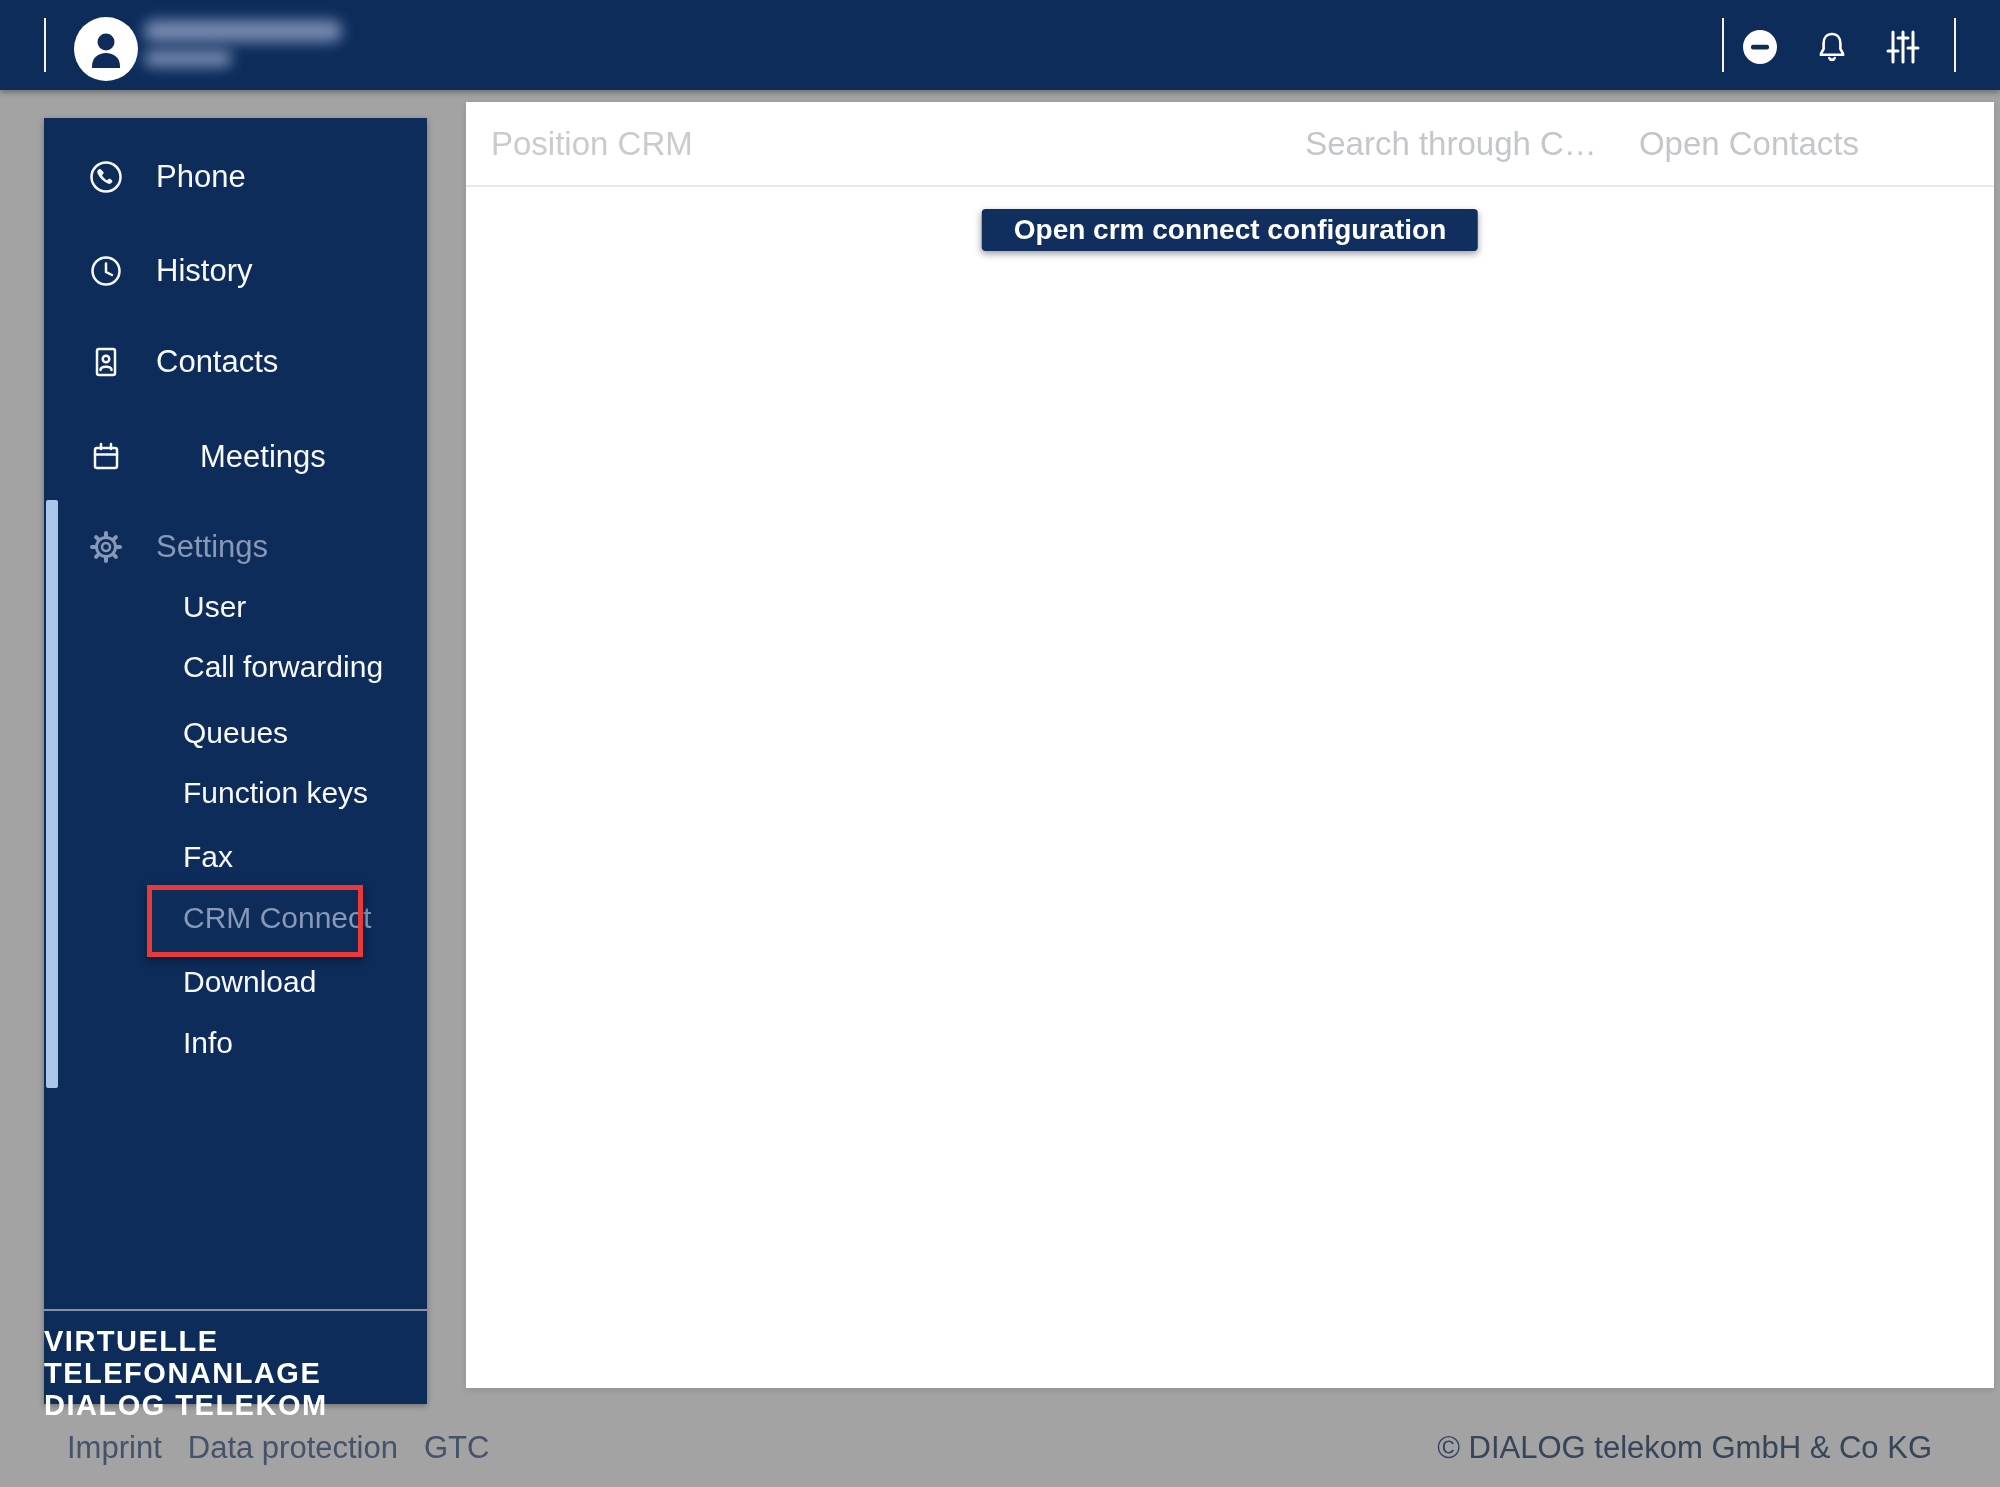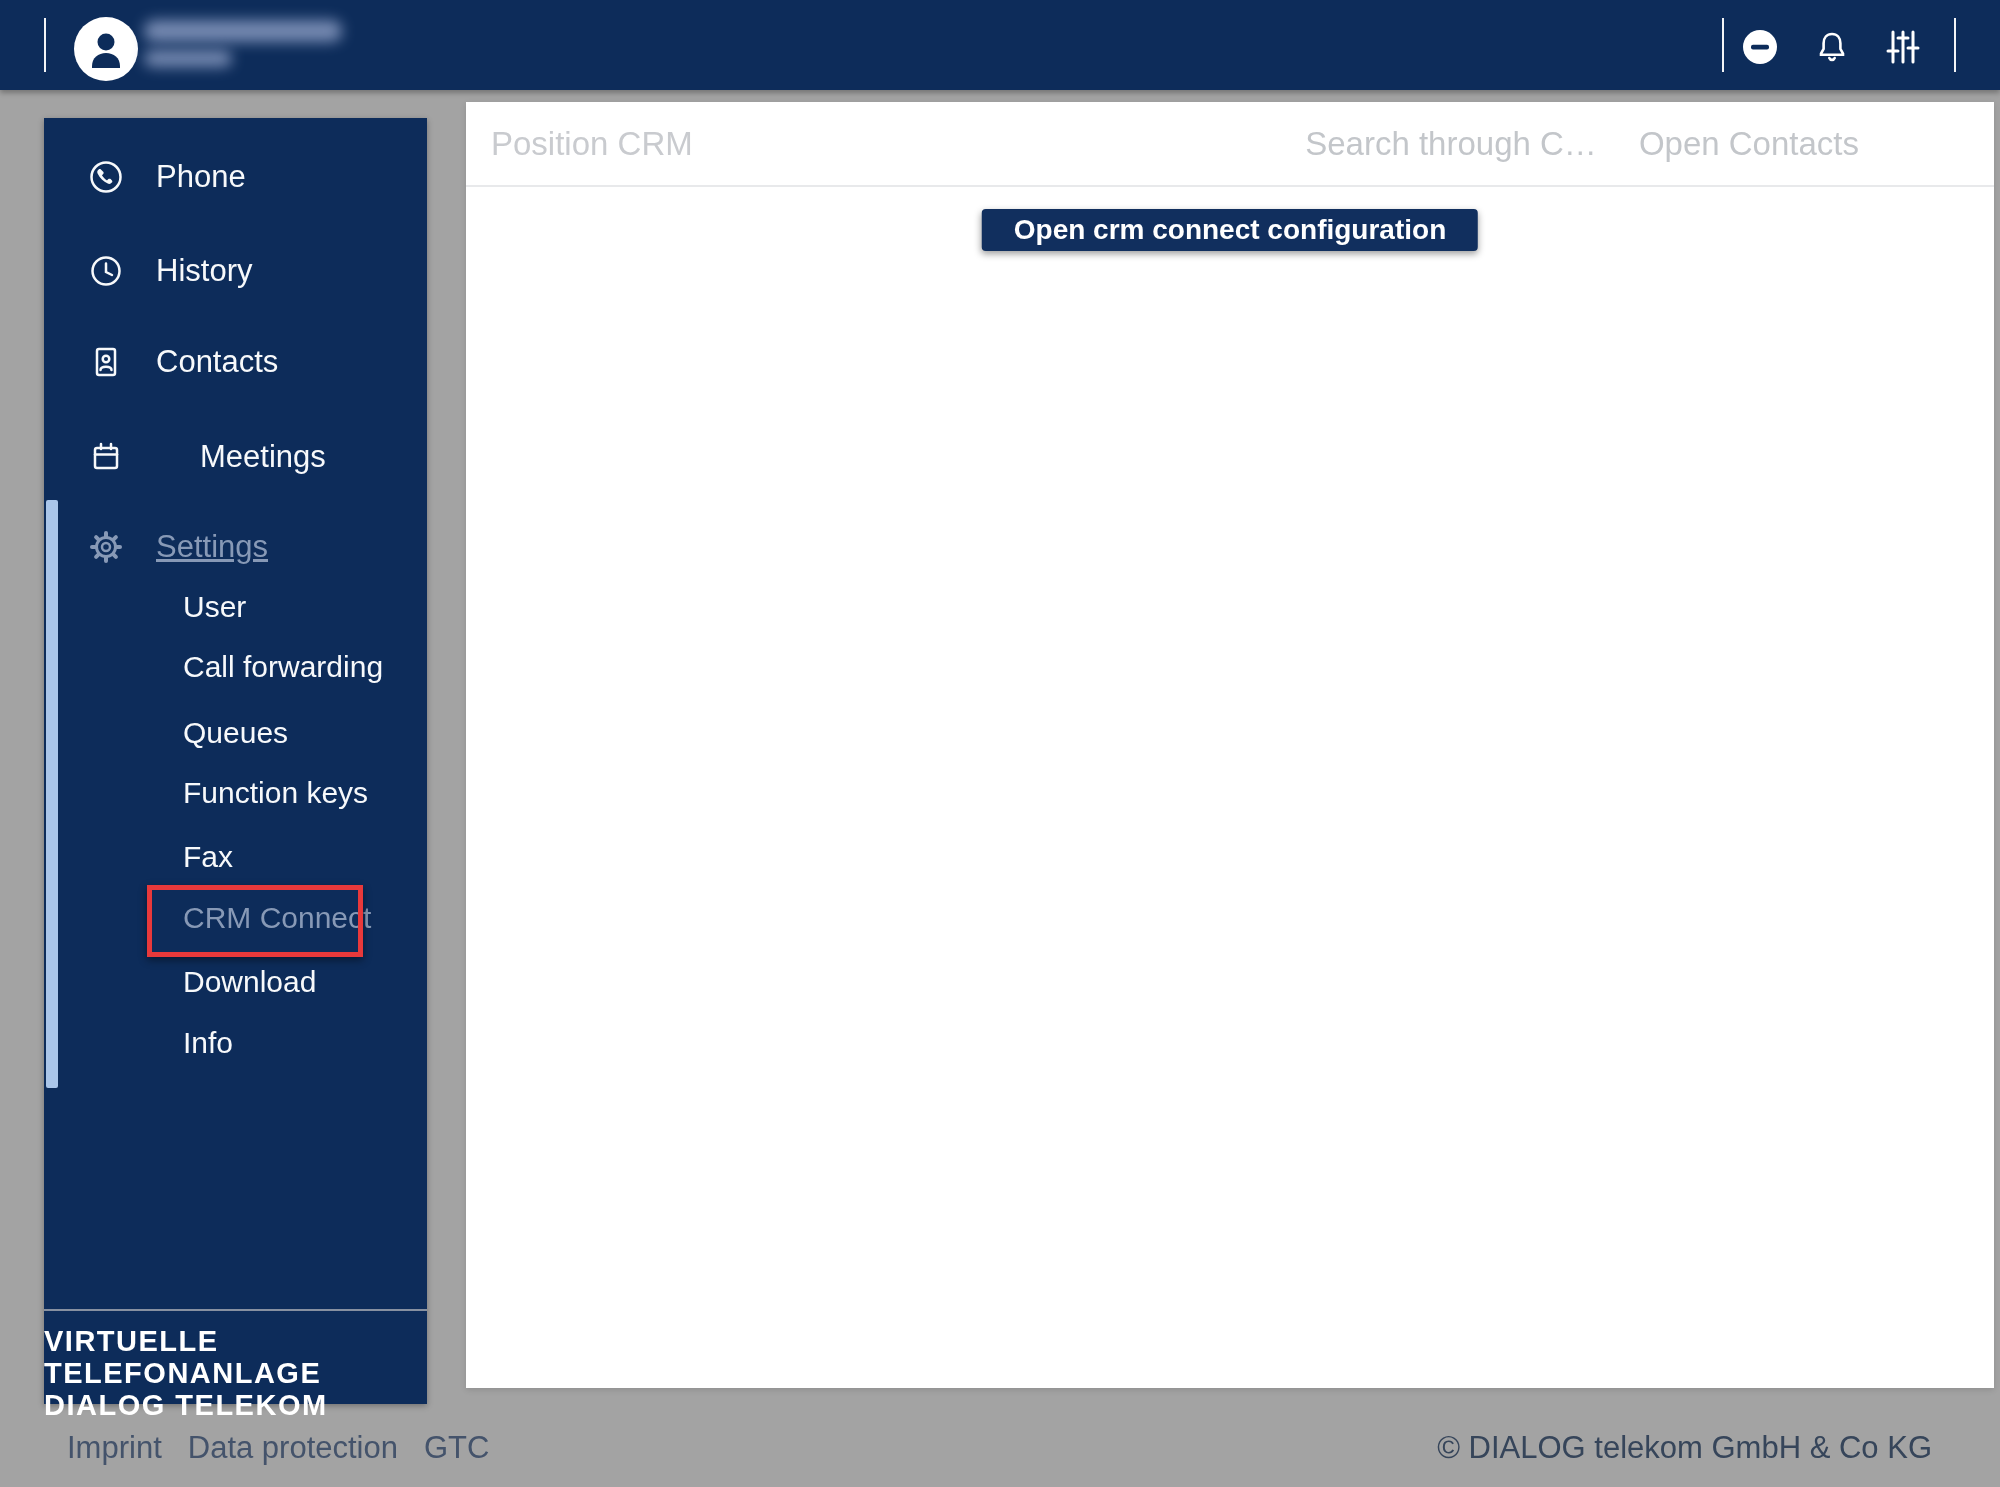--- a/index.html
+++ b/index.html
@@ -24,21 +24,21 @@
            background:#0d2c5a;box-shadow:0 2px 6px rgba(0,0,0,.3);z-index:2;}
   .nav-item{position:absolute;left:0;width:100%;height:94px;display:flex;align-items:center;
             color:#f7f9fb;cursor:pointer;}
   .nav-item .ibox{width:44px;height:44px;margin-left:40px;flex:none;
                   display:flex;align-items:center;justify-content:center;}
   .nav-item .lbl{margin-left:28px;font-size:31px;}
   .nav-sub{position:absolute;left:139px;height:62px;display:flex;align-items:center;
            color:#f7f9fb;font-size:30px;cursor:pointer;}
   .muted{color:#8799b6;}
   .nav-phone{top:12px;}  .nav-history{top:106px;} .nav-contacts{top:197px;}
-  .nav-meetings{top:292px;gap:44px;} .nav-settings{top:382px;text-decoration:underline;}
+  .nav-meetings{top:292px;gap:44px;} .nav-settings{top:382px;}
   .sub-user{top:458px;} .sub-callfwd{top:518px;} .sub-queues{top:584px;}
   .sub-funckeys{top:644px;text-align:right;} .sub-fax{top:708px;} .sub-crm{top:769px;}
   .sub-download{top:833px;} .sub-info{top:894px;}
   .scroll-thumb{position:absolute;left:2px;top:382px;width:12px;height:588px;
                 background:#aac6ea;border-radius:2px;cursor:pointer;}
   .brand-sep{position:absolute;left:0;top:1191px;width:100%;height:2px;
              background:#8e97a5;opacity:.95;}
   .brand{position:absolute;left:0;top:1207px;width:100%;text-align:left;color:#ffffff;
          font-weight:bold;font-size:29px;line-height:32px;letter-spacing:1.5px;}
 

